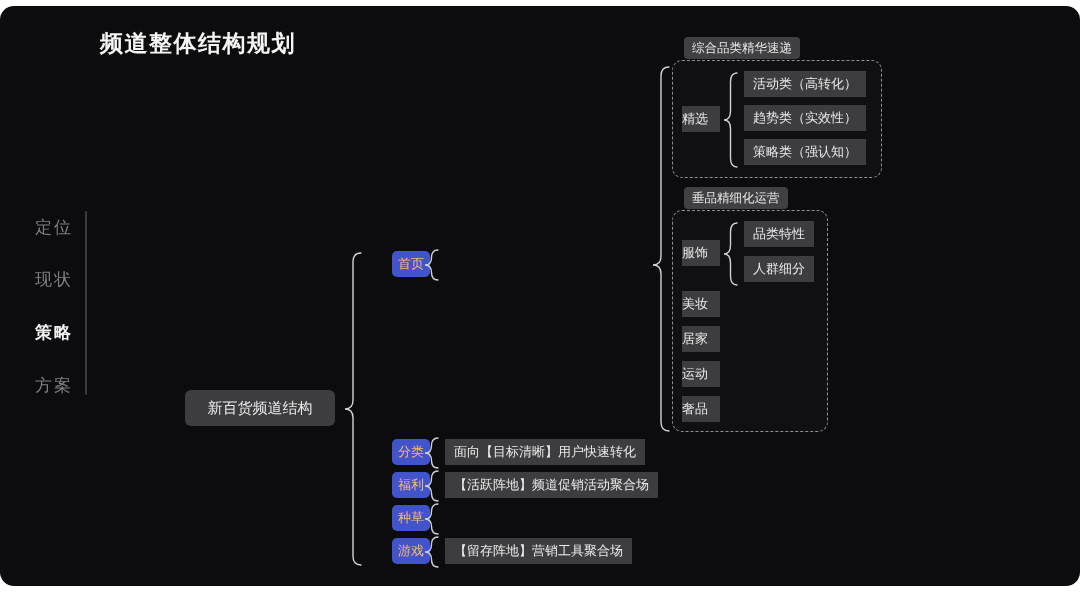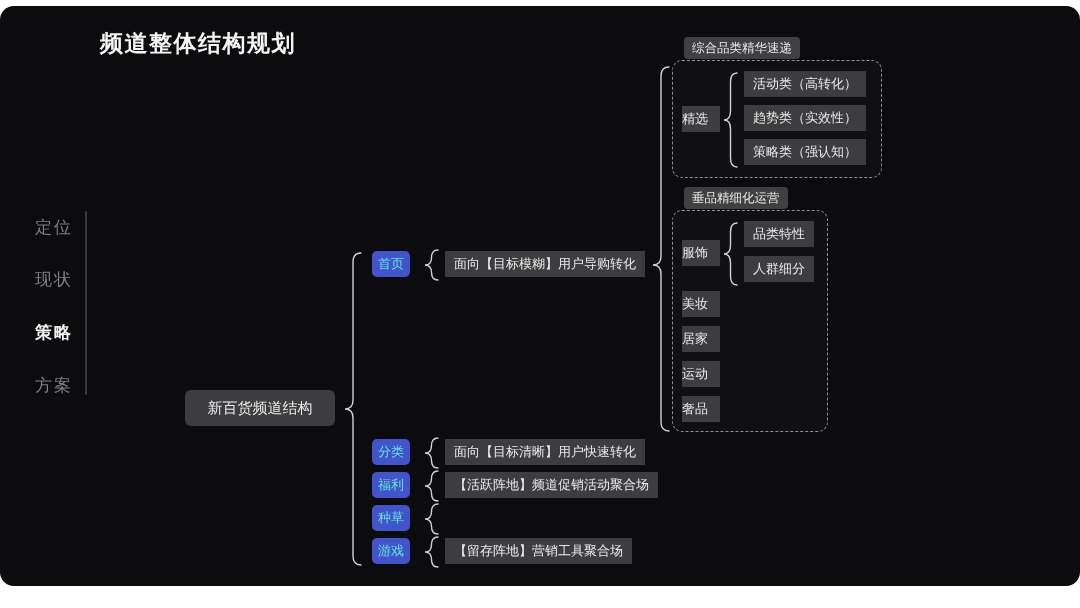--- a/index.html
+++ b/index.html
@@ -13,23 +13,23 @@
          color:var(--title-color,#f5f5f5);letter-spacing:1.5px}
   .side-item{left:35px;font-size:17px;color:var(--sidebar-inactive,#7f7f82);
              letter-spacing:2px;cursor:pointer}
   .side-item.active{color:var(--sidebar-active,#f2f2f2);font-weight:bold}
   .side-rule{left:85px;top:205px;width:2px;height:184px;background:#3a3a3c;border-radius:1px}
   .gray-node{background:var(--node-bg,#3d3d40);color:var(--node-text,#eaeaea);
              font-size:13px;line-height:26px;height:26px;border-radius:0;
              padding:0 9px;white-space:nowrap}
   .root{left:185px;top:384px;width:150px;height:36px;line-height:36px;
         font-size:15px;text-align:center;padding:0;border-radius:6px}
-  .blue-node{background:var(--accent-blue,#4254cb);color:#5eead4;font-size:13px;
+  .blue-node{background:var(--accent-blue,#4254cb);color:#fdba74;font-size:13px;
              line-height:26px;height:26px;width:38px;text-align:center;
-             border-radius:5px;left:372px}
+             border-radius:5px;left:392px}
   .mini{width:38px;text-align:left;padding:0;left:682px}
   .desc{left:445px}
   .tag{background:#404043;color:#e8e8e8;font-size:12.5px;line-height:22px;height:22px;
        border-radius:4px;padding:0 8px;white-space:nowrap;left:684px}
   .dash-box{border:1.5px dashed var(--dashed-border,#8f8f8f);border-radius:10px;
             background:rgba(255,255,255,0.02);left:672px}
   svg.brace{overflow:visible}
   svg.brace path{fill:none;stroke:var(--brace,#d2d2d2);stroke-width:1.4;stroke-linecap:round}
   .leaf{left:744px}
 </style>
@@ -48,21 +48,20 @@
 
   <div class="gray-node root">新百货频道结构</div>
   <svg class="brace" style="left: 344px; top: 246px; width: 18px; height: 314px;" viewBox="-1 -1 18 314">
       <path d="M 16 0 Q 8 0 8 9 L 8 147 Q 8 156 0 156 Q 8 156 8 165 L 8 303 Q 8 312 16 312"></path>
     </svg>
 
   <div class="blue-node" style="top:245px">首页</div>
   <svg class="brace" style="left: 424px; top: 243px; width: 15px; height: 32px;" viewBox="-1 -1 15 32">
       <path d="M 13 0 Q 6.5 0 6.5 7.5 L 6.5 7.5 Q 6.5 15 0 15 Q 6.5 15 6.5 22.5 L 6.5 22.5 Q 6.5 30 13 30"></path>
     </svg>
-  <div class="gray-node desc" style="top:245px">面向【目标模糊】用户导购转化</div>
 
   <div class="blue-node" style="top:433px">分类</div>
   <svg class="brace" style="left: 424px; top: 431px; width: 15px; height: 32px;" viewBox="-1 -1 15 32">
       <path d="M 13 0 Q 6.5 0 6.5 7.5 L 6.5 7.5 Q 6.5 15 0 15 Q 6.5 15 6.5 22.5 L 6.5 22.5 Q 6.5 30 13 30"></path>
     </svg>
   <div class="gray-node desc" style="top:433px">面向【目标清晰】用户快速转化</div>
 
   <div class="blue-node" style="top:466px">福利</div>
   <svg class="brace" style="left: 424px; top: 464px; width: 15px; height: 32px;" viewBox="-1 -1 15 32">
       <path d="M 13 0 Q 6.5 0 6.5 7.5 L 6.5 7.5 Q 6.5 15 0 15 Q 6.5 15 6.5 22.5 L 6.5 22.5 Q 6.5 30 13 30"></path>

